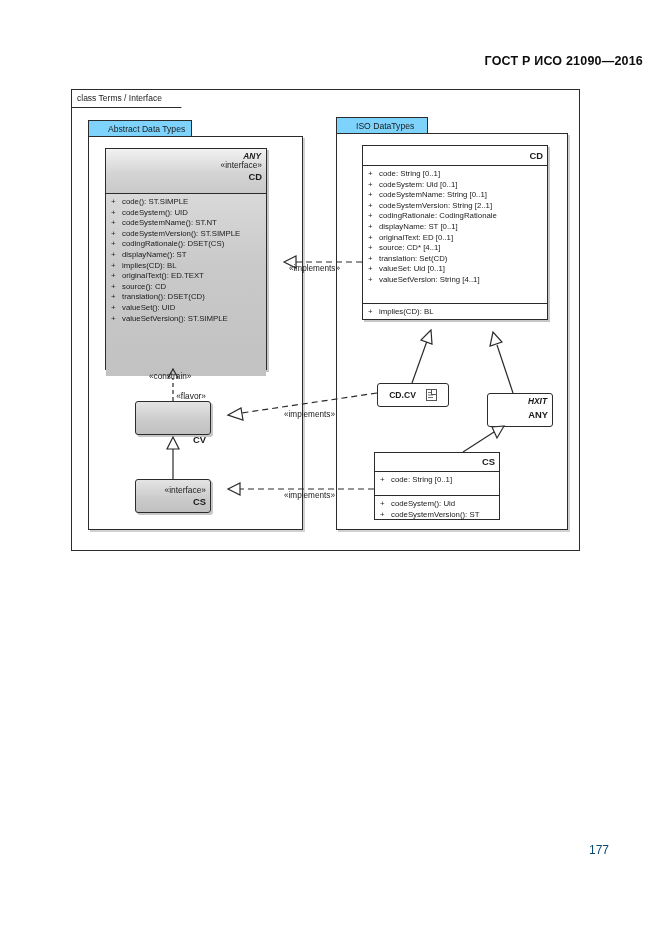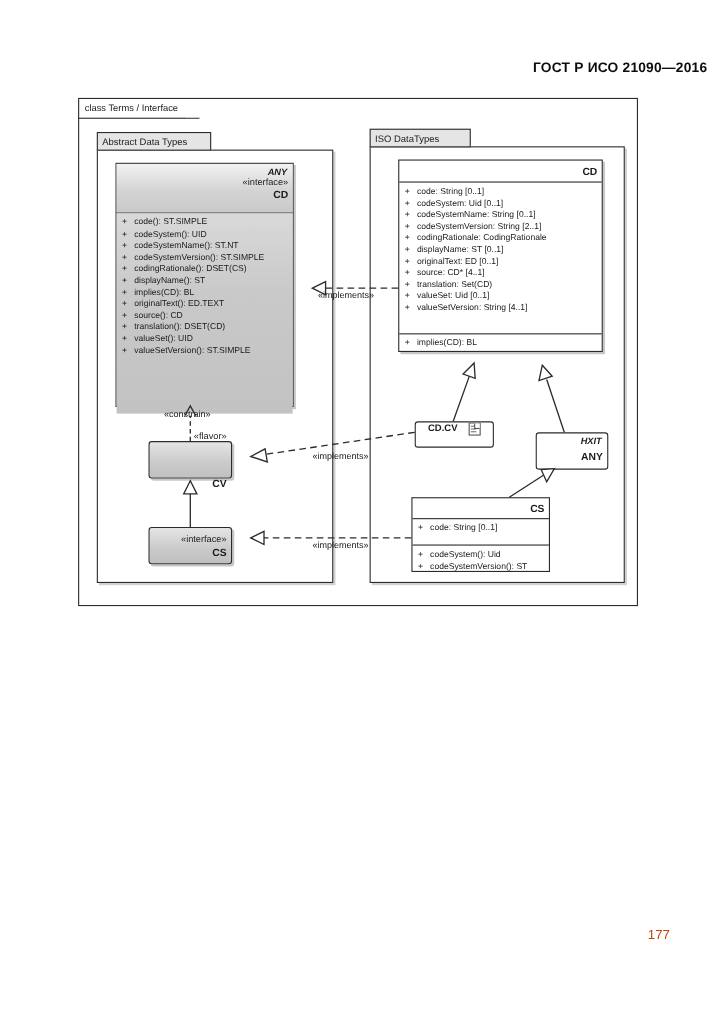--- a/index.html
+++ b/index.html
@@ -15,21 +15,21 @@
     position:absolute;top:54px;right:18px;
     font-size:12.5px;font-weight:bold;letter-spacing:.2px;
     color:#0d0d0d;white-space:nowrap;
   }
   .doc-caption{
     position:absolute;top:566px;left:0;width:661px;text-align:center;
     font-size:10.5px;color:#1a1a1a;
   }
   .doc-pageno{
     position:absolute;top:843px;right:52px;
-    font-size:12px;color:#c2410c;
+    font-size:12px;color:#0c4a6e;
   }
 
   
   .frame{
     position:absolute;left:71px;top:89px;width:509px;height:462px;
     border:1.3px solid #2b2b2b;background:#fff;box-sizing:border-box;
   }
   .frame-tab{
     position:absolute;left:71px;top:89px;height:18px;
     box-sizing:border-box;
@@ -44,22 +44,22 @@
     content:"";position:absolute;right:-13px;top:-1px;
     width:14px;height:19px;
     border-bottom:1.2px solid #2b2b2b;
     transform:skewX(-38deg);transform-origin:bottom left;
   }
 
   
   .pkg{position:absolute;box-sizing:border-box;}
   .pkg-tab{
     position:absolute;top:0;left:0;height:17px;box-sizing:border-box;
-    border:1.2px solid #2b2b2b;background:#e5e5e5;
-    display:flex;align-items:center;padding:0 4px;
+    border:1.2px solid #2b2b2b;background:#7dd3fc;
+    display:flex;align-items:center;padding:0 19px;
     font-size:8.6px;white-space:nowrap;z-index:3;
   }
   .pkg-body{
     position:absolute;left:0;box-sizing:border-box;
     border:1.2px solid #2b2b2b;background:#fff;
     box-shadow:2px 2px 0 rgba(0,0,0,.18);
   }
 
   
   .cls{position:absolute;box-sizing:border-box;border:1.2px solid #2b2b2b;background:#fff;z-index:4;}
@@ -264,21 +264,21 @@
     <div class="cls-sep"></div>
     <div class="cls-compart" style="height:21px;">
       <div class="feat">
           <span class="vis">+</span>
           <span>implies(CD): BL</span>
         </div>
     </div>
   </div>
 
   <div class="cls" style="left:377px;top:383px;width:72px;height:24px;border-radius:3px;">
-    <div style="display:flex;justify-content:center;gap:10px;height:22px;">
+    <div style="display:flex;align-items:center;justify-content:center;gap:10px;height:22px;">
       <span style="font-size:8.6px;font-weight:bold;">CD.CV</span>
       <span class="note-ico"></span>
     </div>
   </div>
 
   <div class="cls" style="left:487px;top:393px;width:66px;height:34px;border-radius:3px;">
     <div class="cls-head" style="height:32px;justify-content:flex-end;padding-bottom:5px;">
       <span class="corner-tag">HXIT</span>
       <span class="cname">ANY</span>
     </div>

